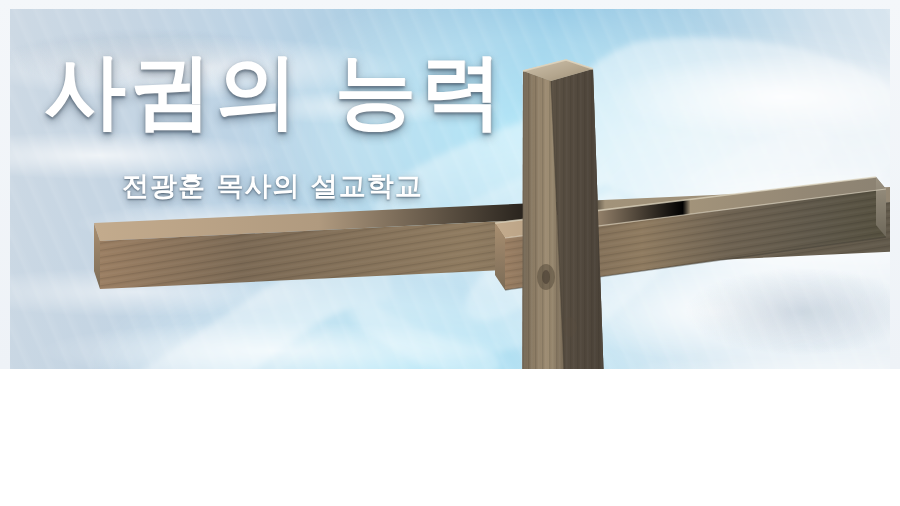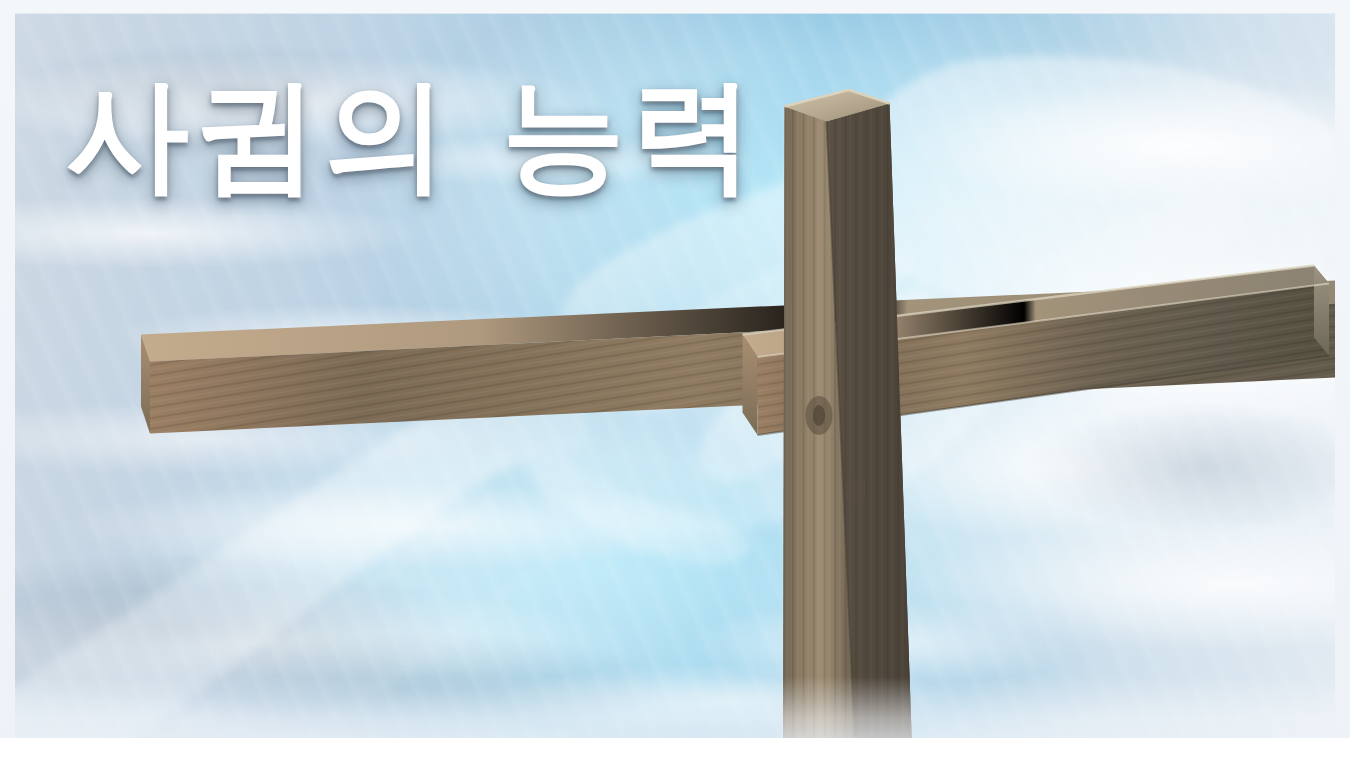--- a/index.html
+++ b/index.html
@@ -9,21 +9,21 @@
     background: #ffffff;
   }
   body {
     font-family: "DejaVu Sans", "Liberation Sans", sans-serif;
   }
 
   
   .banner {
     position: relative;
     width: 900px;
-    height: 492px;
+    height: 369px;
     overflow: hidden;
     background: #e9eef4;
   }
 
   
   .frame {
     position: absolute;
     inset: 0;
     background: linear-gradient(180deg, #f4f7fa 0%, #eef2f7 100%);
     z-index: 0;
@@ -368,15 +368,16 @@
         <ellipse cx="536" cy="268" rx="9" ry="13" fill="#584c3d" opacity="0.55"></ellipse>
         <ellipse cx="536" cy="268" rx="4" ry="7" fill="#3f362b" opacity="0.5"></ellipse>
         <ellipse cx="560" cy="318" rx="7" ry="10" fill="#5a4e3e" opacity="0.35"></ellipse>
       </svg>
     </div>
 
     <div class="bottom-haze"></div>
 
     <div class="title">사귐의 능력</div>
 
+    <div class="subtitle">전광훈 목사의 설교학교</div>
 
   </div>
 </div>
 
 </body></html>

